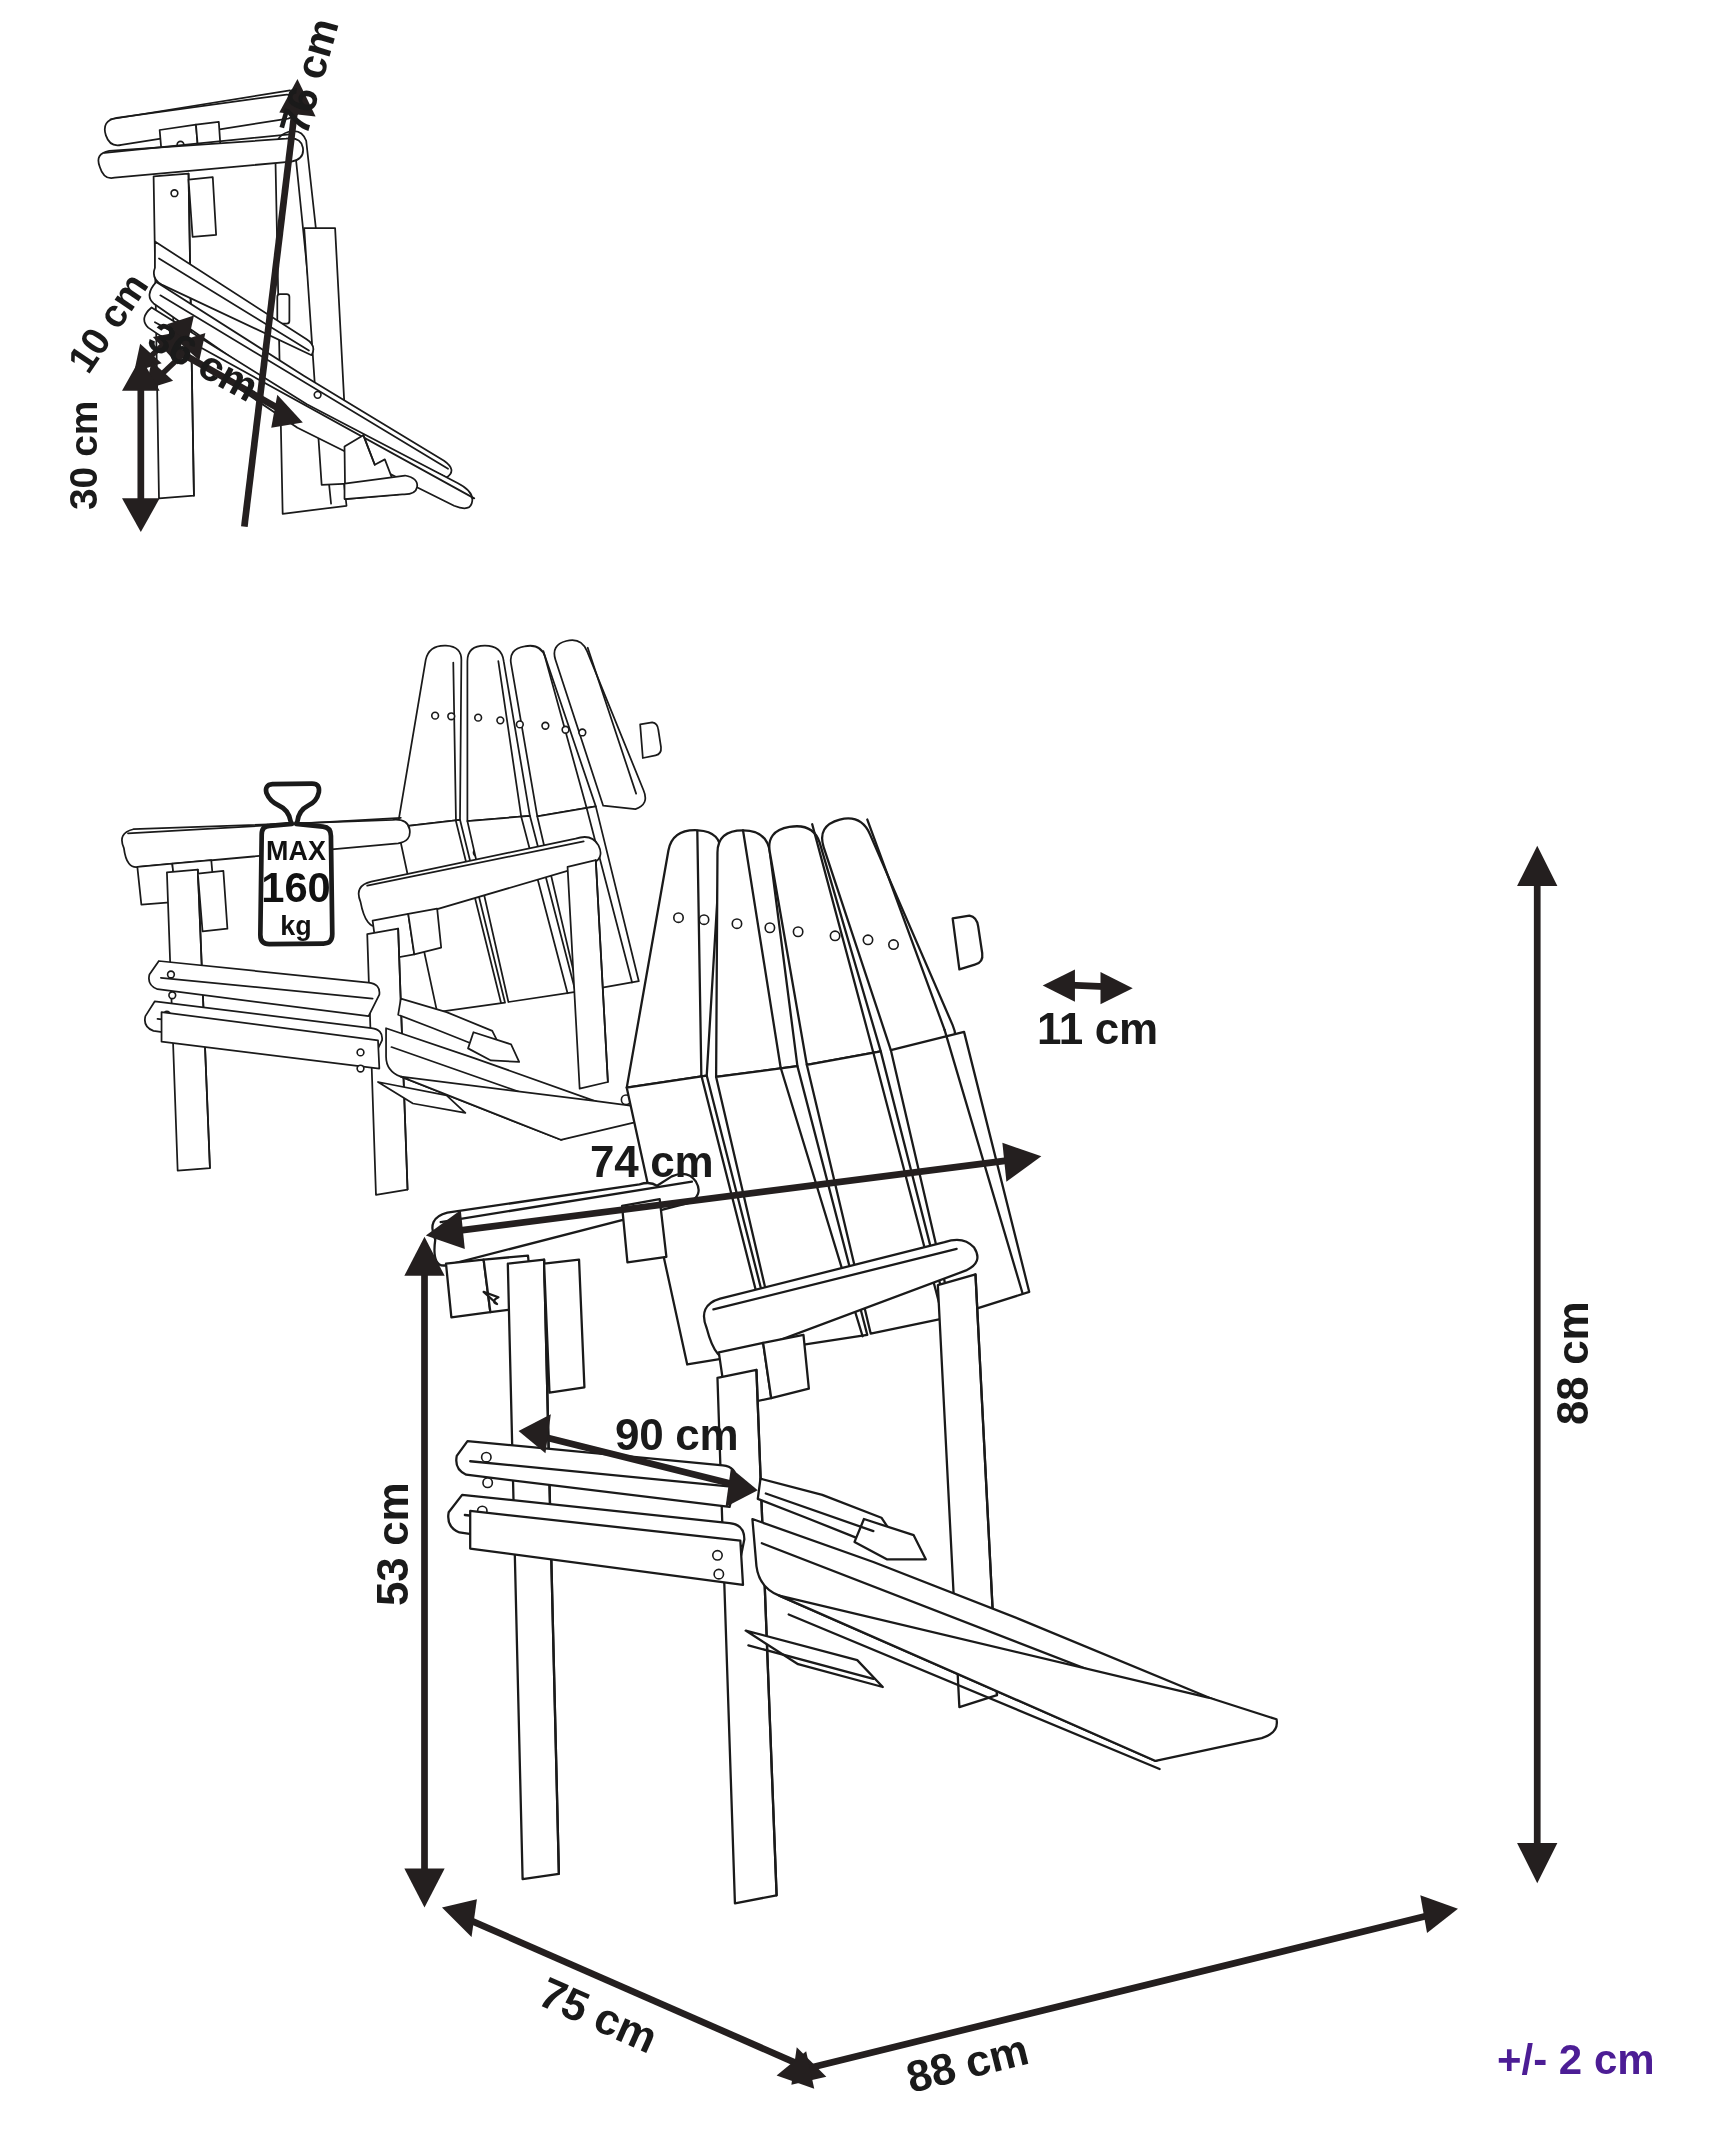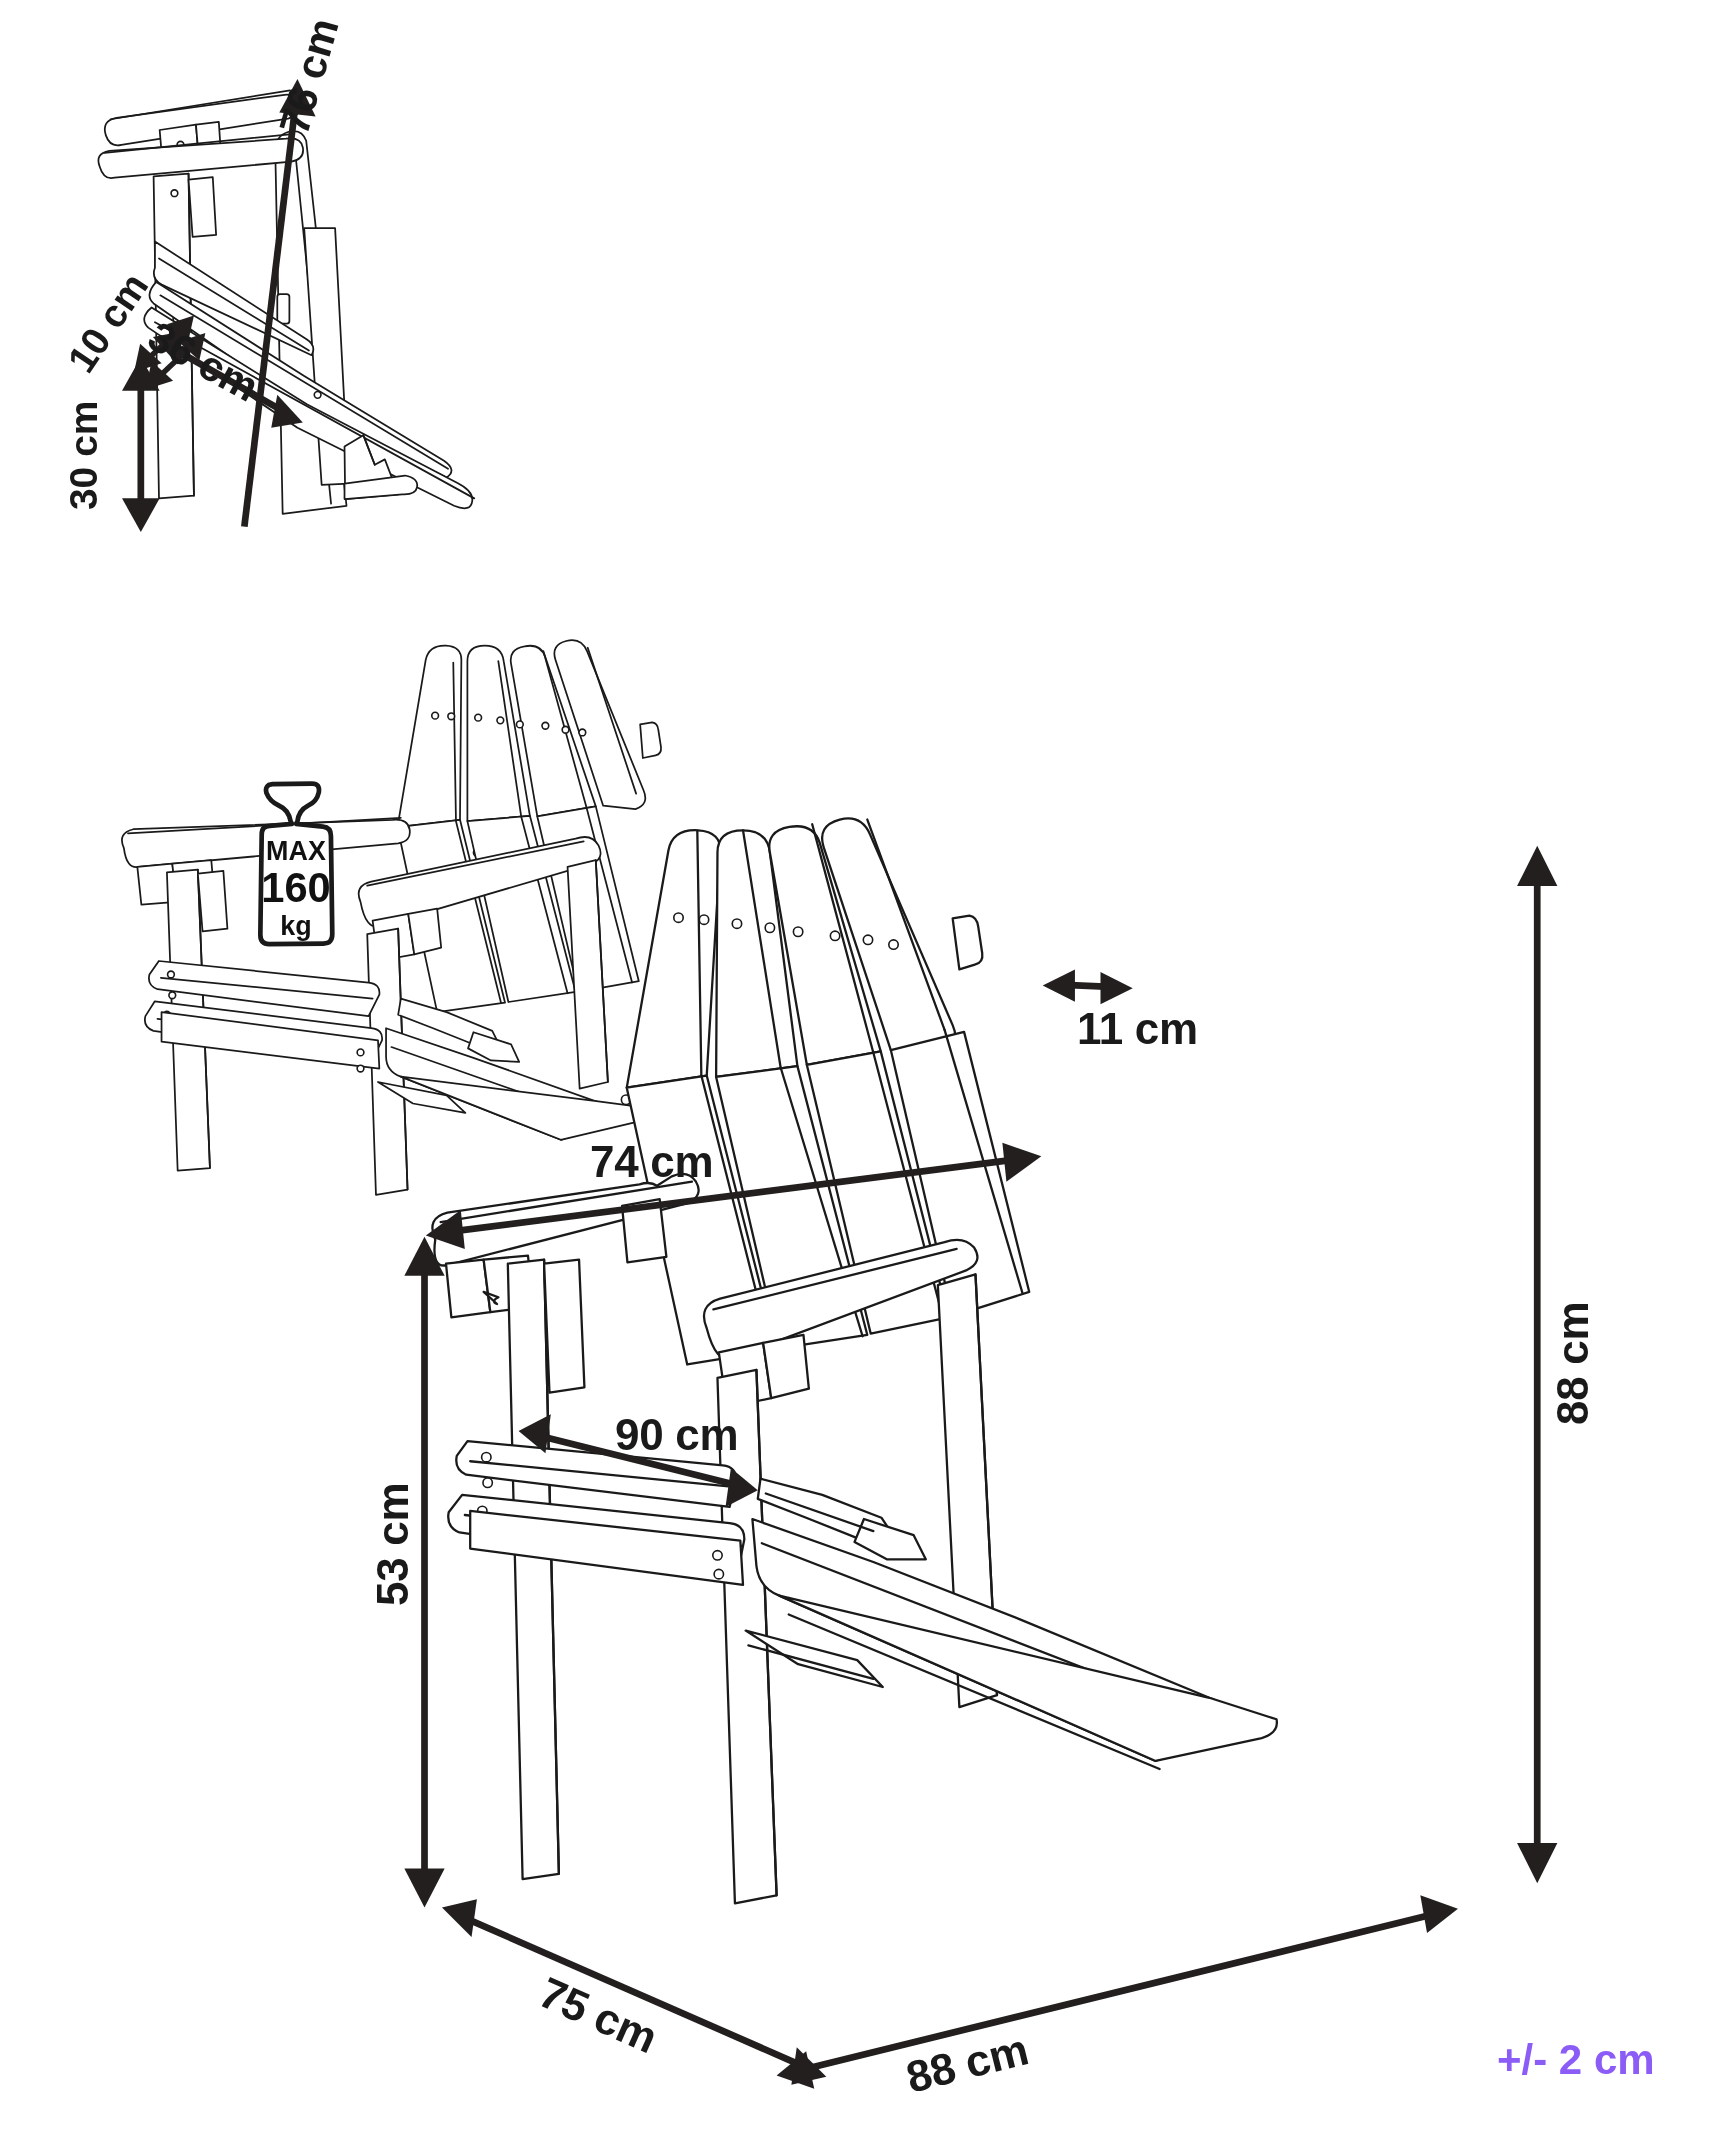--- a/index.html
+++ b/index.html
@@ -16,21 +16,21 @@
   .hole{fill:#ffffff;stroke:#1a1a1a;stroke-width:2.4;}
   .dimarrow{fill:#241f1f;stroke:none;}
   .dimline{stroke:#241f1f;stroke-width:10;stroke-linecap:butt;fill:none;}
   .dimline-thin{stroke:#241f1f;stroke-width:8;stroke-linecap:butt;fill:none;}
 
   .dimlabel{position:absolute;font-weight:bold;color:#1a1a1a;
             letter-spacing:-0.3px;white-space:nowrap;line-height:1;}
 
   .badge-text{font-family:"Liberation Sans",sans-serif;font-weight:bold;fill:#111111;}
 
-  .tol{position:absolute;font-weight:bold;color:#8b5cf6;white-space:nowrap;}
+  .tol{position:absolute;font-weight:bold;color:#4c1d95;white-space:nowrap;}
 </style>
 </head>
 <body>
 
 <div class="stage">
 
   <div class="view" style="left:81px;top:13.4px;width:605px;height:558px;">
     <svg width="605" height="558" viewBox="0 0 900 830">
       <g class="ln thin">
 
@@ -338,21 +338,21 @@
         <polygon class="dimarrow" points="630,1910 578,1922 586,1866"></polygon>
       </g>
 
       <g>
         <path class="dimline" d="M600 1898 L1526 1670"></path>
         <polygon class="dimarrow" points="556,1908 600,1872 612,1928"></polygon>
         <polygon class="dimarrow" points="1570,1660 1524,1696 1514,1640"></polygon>
       </g>
     </svg>
 
-    <div class="dimlabel" style="left:634px;top:214px;font-size:44px;margin-left:40px;">11 cm</div>
+    <div class="dimlabel" style="left:634px;top:214px;font-size:44px;">11 cm</div>
 
     <div class="dimlabel" style="left:187px;top:347px;font-size:44px;">74 cm</div>
 
     <div class="dimlabel" style="left:212px;top:620px;font-size:44px;">90 cm</div>
 
     <div class="dimlabel" style="left:-32px;top:813px;font-size:44px;transform:rotate(-90deg);transform-origin:left top;">53 cm</div>
 
     <div class="dimlabel" style="left:1148px;top:632px;font-size:44px;transform:rotate(-90deg);transform-origin:left top;">88 cm</div>
 
     <div class="dimlabel" style="left:148px;top:1177px;font-size:44px;transform:rotate(24deg);transform-origin:left top;">75 cm</div>

